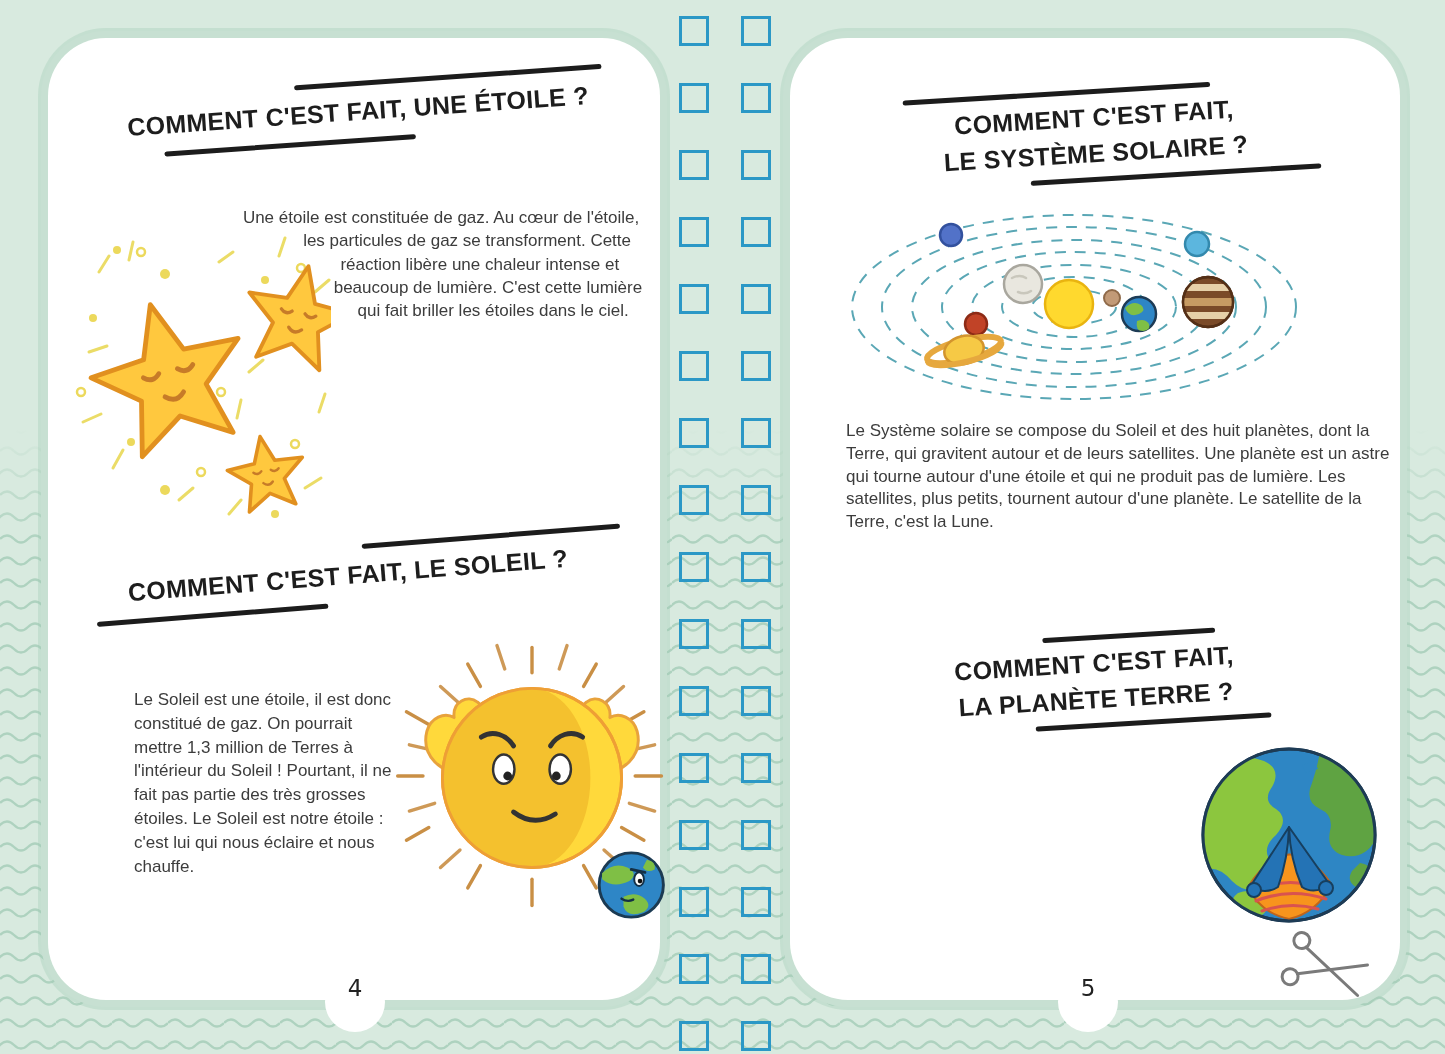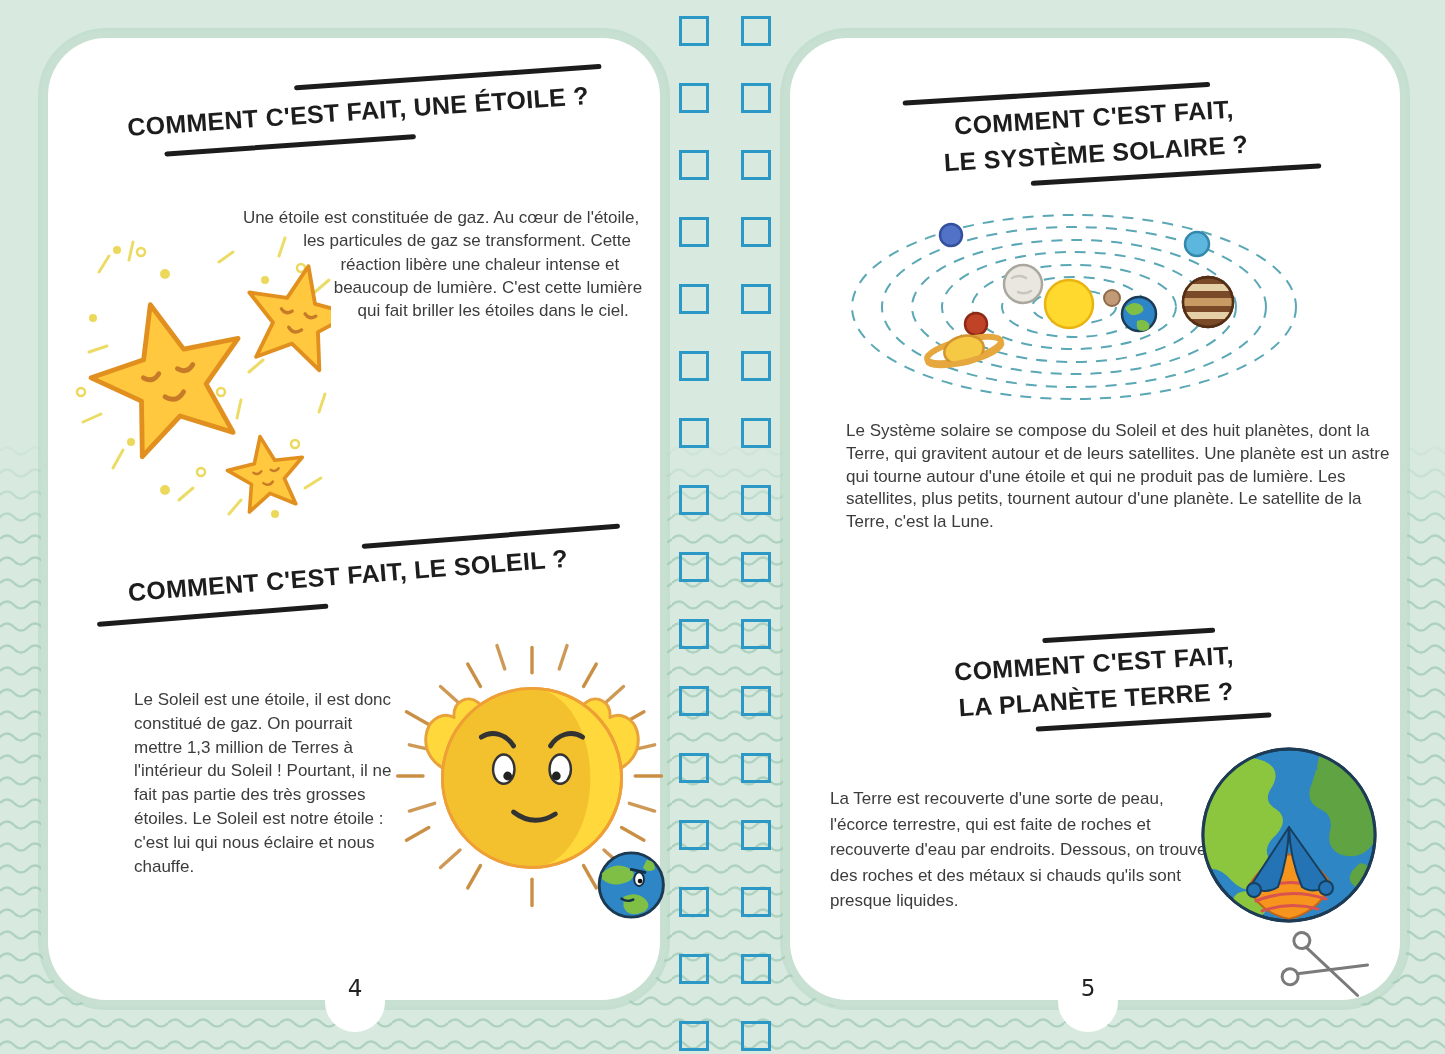--- a/index.html
+++ b/index.html
@@ -325,21 +325,20 @@
 
     <p class="para para-systeme">Le Système solaire se compose du Soleil et des huit planètes, dont la Terre, qui gravitent autour et de leurs satellites. Une planète est un astre qui tourne autour d'une étoile et qui ne produit pas de lumière. Les satellites, plus petits, tournent autour d'une planète. Le satellite de la Terre, c'est la Lune.</p>
 
     <div class="title title-terre">
       <span class="bar bar-top"></span>
       <span class="t-line">COMMENT C'EST FAIT,</span>
       <span class="t-line">LA PLANÈTE TERRE ?</span>
       <span class="bar bar-bot"></span>
     </div>
 
-    <p class="para para-terre">La Terre est recouverte d'une sorte de peau, l'écorce terrestre, qui est faite de roches et recouverte d'eau par endroits. Dessous, on trouve des roches et des métaux si chauds qu'ils sont presque liquides.</p>
 
     <div class="earth-illo">
       <svg width="205" height="270" viewBox="0 0 205 270">
         <clipPath id="eclip">
             <circle cx="97" cy="92" r="86"></circle>
           </clipPath>
         <circle cx="97" cy="92" r="86" fill="#2e86c4" stroke="#1d3b55" stroke-width="3"></circle>
         <g clip-path="url(#eclip)">
           <path d="M10,40 Q40,6 72,18 Q90,26 80,44 Q70,58 84,66 Q98,76 84,92 Q68,106 80,120 Q90,132 76,142 Q56,154 40,138 Q28,124 16,126 Q4,96 10,40 Z" fill="#8cc63e"></path>
           <path d="M46,150 q16,-6 26,6 q8,12 -6,18 q-18,6 -26,-8 q-2,-10 6,-16 z" fill="#8cc63e"></path>

